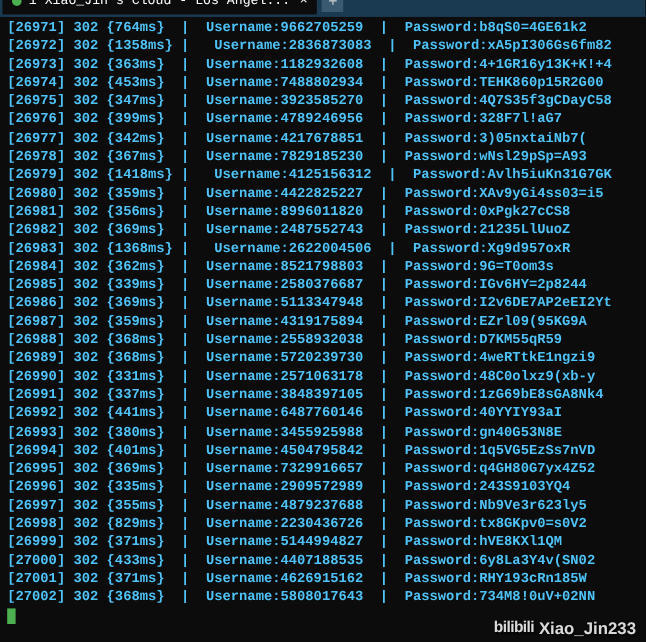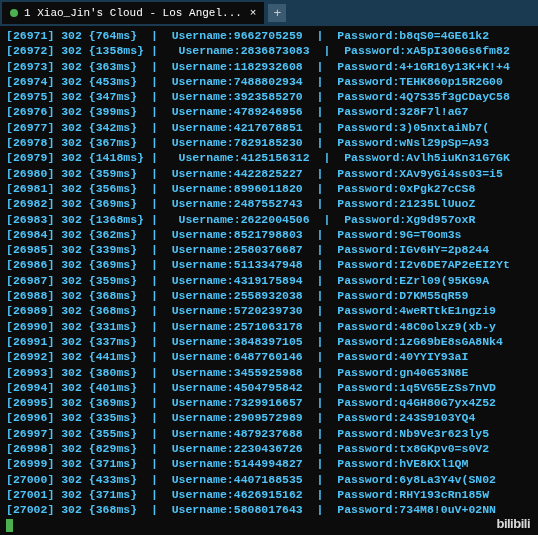--- a/index.html
+++ b/index.html
@@ -8,21 +8,21 @@
       font-size: 11.5px;
       background: #0c0c0c;
       color: #4fc3f7;
       width: 538px;
       height: 535px;
       overflow: hidden;
       position: relative;
     }
     .tab-bar {
       background: #1a3a52;
-      height: 26px;
+      height: 14px;
       display: flex;
       align-items: flex-end;
       border-bottom: 2px solid #1a3a52;
     }
     .tab {
       background: #0c0c0c;
       color: #fff;
       padding: 4px 8px;
       font-size: 11px;
       display: flex;
@@ -97,13 +97,14 @@
     <span>1 Xiao_Jin's Cloud - Los Angel...</span>
     <span class="tab-close">×</span>
   </div>
   <div class="tab-add">+</div>
 </div>
 
 <div class="terminal" id="terminal"><div class="row">[26971] 302 {764ms}  |  Username:9662705259  |  Password:b8qS0=4GE61k2</div><div class="row">[26972] 302 {1358ms} |   Username:2836873083  |  Password:xA5pI306Gs6fm82</div><div class="row">[26973] 302 {363ms}  |  Username:1182932608  |  Password:4+1GR16y13K+K!+4</div><div class="row">[26974] 302 {453ms}  |  Username:7488802934  |  Password:TEHK860p15R2G00</div><div class="row">[26975] 302 {347ms}  |  Username:3923585270  |  Password:4Q7S35f3gCDayC58</div><div class="row">[26976] 302 {399ms}  |  Username:4789246956  |  Password:328F7l!aG7</div><div class="row">[26977] 302 {342ms}  |  Username:4217678851  |  Password:3)05nxtaiNb7(</div><div class="row">[26978] 302 {367ms}  |  Username:7829185230  |  Password:wNsl29pSp=A93</div><div class="row">[26979] 302 {1418ms} |   Username:4125156312  |  Password:Avlh5iuKn31G7GK</div><div class="row">[26980] 302 {359ms}  |  Username:4422825227  |  Password:XAv9yGi4ss03=i5</div><div class="row">[26981] 302 {356ms}  |  Username:8996011820  |  Password:0xPgk27cCS8</div><div class="row">[26982] 302 {369ms}  |  Username:2487552743  |  Password:21235LlUuoZ</div><div class="row">[26983] 302 {1368ms} |   Username:2622004506  |  Password:Xg9d957oxR</div><div class="row">[26984] 302 {362ms}  |  Username:8521798803  |  Password:9G=T0om3s</div><div class="row">[26985] 302 {339ms}  |  Username:2580376687  |  Password:IGv6HY=2p8244</div><div class="row">[26986] 302 {369ms}  |  Username:5113347948  |  Password:I2v6DE7AP2eEI2Yt</div><div class="row">[26987] 302 {359ms}  |  Username:4319175894  |  Password:EZrl09(95KG9A</div><div class="row">[26988] 302 {368ms}  |  Username:2558932038  |  Password:D7KM55qR59</div><div class="row">[26989] 302 {368ms}  |  Username:5720239730  |  Password:4weRTtkE1ngzi9</div><div class="row">[26990] 302 {331ms}  |  Username:2571063178  |  Password:48C0olxz9(xb-y</div><div class="row">[26991] 302 {337ms}  |  Username:3848397105  |  Password:1zG69bE8sGA8Nk4</div><div class="row">[26992] 302 {441ms}  |  Username:6487760146  |  Password:40YYIY93aI</div><div class="row">[26993] 302 {380ms}  |  Username:3455925988  |  Password:gn40G53N8E</div><div class="row">[26994] 302 {401ms}  |  Username:4504795842  |  Password:1q5VG5EzSs7nVD</div><div class="row">[26995] 302 {369ms}  |  Username:7329916657  |  Password:q4GH80G7yx4Z52</div><div class="row">[26996] 302 {335ms}  |  Username:2909572989  |  Password:243S9103YQ4</div><div class="row">[26997] 302 {355ms}  |  Username:4879237688  |  Password:Nb9Ve3r623ly5</div><div class="row">[26998] 302 {829ms}  |  Username:2230436726  |  Password:tx8GKpv0=s0V2</div><div class="row">[26999] 302 {371ms}  |  Username:5144994827  |  Password:hVE8KXl1QM</div><div class="row">[27000] 302 {433ms}  |  Username:4407188535  |  Password:6y8La3Y4v(SN02</div><div class="row">[27001] 302 {371ms}  |  Username:4626915162  |  Password:RHY193cRn185W</div><div class="row">[27002] 302 {368ms}  |  Username:5808017643  |  Password:734M8!0uV+02NN</div><div><span class="cursor"></span></div></div>
 
 <div class="watermark">
   <span class="bili-logo">bilibili</span>
+  <span>Xiao_Jin233</span>
 </div>
 
 </body></html>

